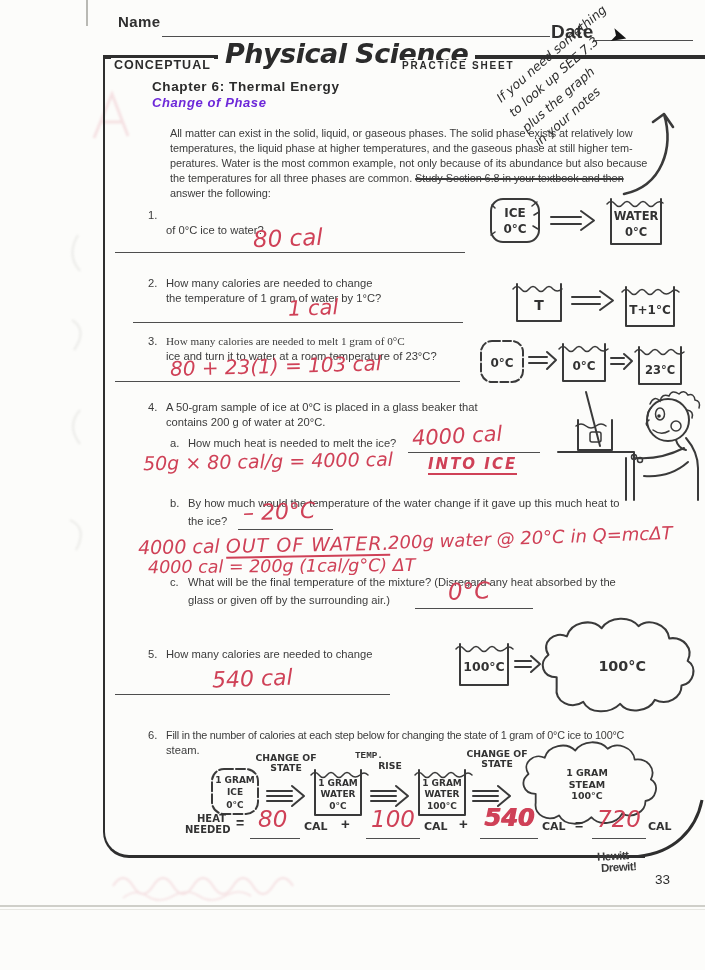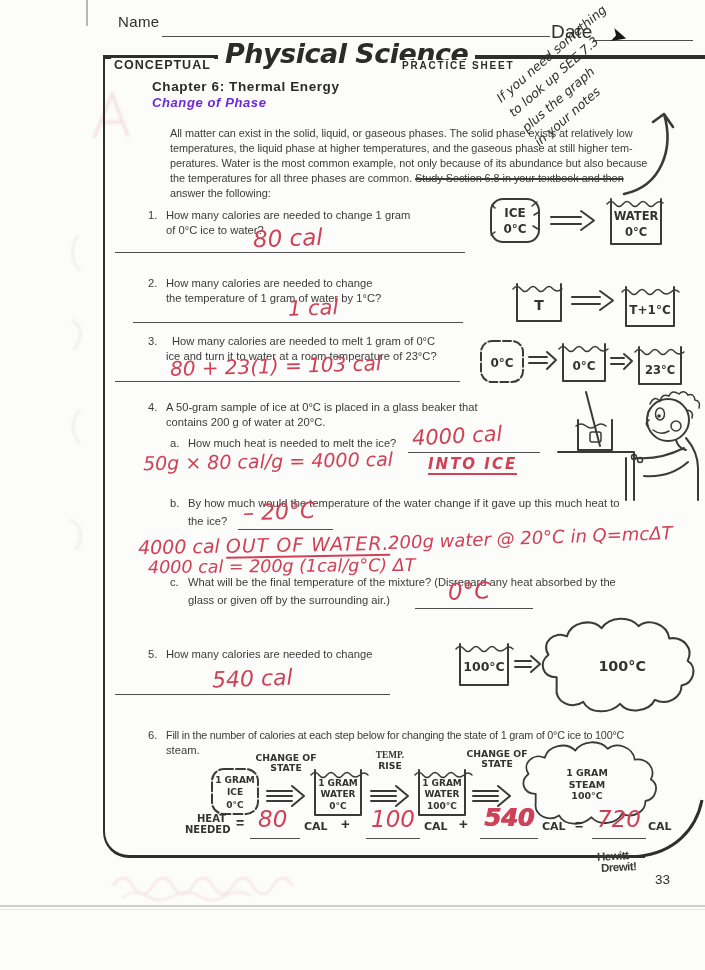--- a/index.html
+++ b/index.html
@@ -5,21 +5,21 @@
   html,body { margin:0; padding:0; background:#d8d6d1; }
   .page {
     position:relative; width:705px; height:970px; margin:0 auto;
     background:#fcfcfa; overflow:hidden;
     font-family:"Liberation Sans", sans-serif; color:#3c3c3c;
   }
   .t { position:absolute; white-space:nowrap; }
   .p  { font-size:10.9px; letter-spacing:-0.05px; color:#3b3b3b; }
   .q  { font-size:11.2px; color:#3b3b3b; }
   .qn { font-size:11.2px; color:#3b3b3b; }
-  .hand { font-weight:normal; letter-spacing:0.4px; color:#2f2f2f; }
+  .hand { font-weight:bold; letter-spacing:0.4px; color:#2f2f2f; }
   .blank { position:absolute; border-bottom:1.8px solid #4e4e4e; }
   .hw { position:absolute; font-family:"DejaVu Sans", sans-serif; font-style:italic;
         color:#cf4157; white-space:nowrap; }
   .strike { text-decoration:line-through; text-decoration-thickness:1.8px; text-decoration-color:#3a3a3a; }
   .icon { position:absolute; overflow:visible; }
   .ln { fill:none; stroke:#3a3a3a; stroke-width:2; stroke-linecap:round; stroke-linejoin:round; }
   .lnthin { fill:none; stroke:#3a3a3a; stroke-width:1.5; stroke-linecap:round; }
   svg text { font-family:"DejaVu Sans", sans-serif; font-weight:bold; fill:#333; }
   .notetxt { font-family:"DejaVu Sans", sans-serif; font-size:12.5px; font-style:italic;
              color:#2d2d2d; line-height:1.55; white-space:nowrap; }
@@ -76,21 +76,20 @@
 
   <div class="t p" style="left:170px;top:127px;">All matter can exist in the solid, liquid, or gaseous phases. The solid phase exists at relatively low</div>
   <div class="t p" style="left:170px;top:142px;">temperatures, the liquid phase at higher temperatures, and the gaseous phase at still higher tem-</div>
   <div class="t p" style="left:170px;top:157px;">peratures. Water is the most common example, not only because of its abundance but also because</div>
   <div class="t p" style="left:170px;top:172px;">
     <span>the temperatures for all three phases are common. </span><span class="strike">Study Section 6.8 in your textbook and then</span>
   </div>
   <div class="t p" style="left:170px;top:187px;">answer the following:</div>
 
   <div class="t qn" style="left:148px;top:209px;">1.</div>
-  <div class="t q" style="left:166px;top:209px;">How many calories are needed to change 1 gram</div>
   <div class="t q" style="left:166px;top:224px;">of 0°C ice to water?</div>
   <div class="blank" style="left:115px;top:236px;width:350px;height:16px;"></div>
   <div class="hw" style="left:253px;top:225px;font-size:23px;transform:rotate(-2deg);">80 cal</div>
 
   <svg class="icon" style="left:487px;top:196px;" width="56" height="50" viewBox="0 0 56 50">
     <rect x="4" y="3" width="48" height="43" rx="12" class="ln"></rect>
     <path class="lnthin" d="M45,10 l5,-4 M47,19 l5,-3 M46,30 l5,3 M8,12 l-3,-3 M8,36 l-4,3"></path>
     <text x="28" y="21" text-anchor="middle" font-size="12">ICE</text>
     <text x="28" y="37" text-anchor="middle" font-size="12">0°C</text>
   </svg>
@@ -118,21 +117,21 @@
   <svg class="icon" style="left:570px;top:288px;" width="46" height="26" viewBox="0 0 46 26">
     <path class="ln" d="M2,9 L30,9 M2,16 L30,16 M30,3 L43,12.5 L30,22"></path>
   </svg>
   <svg class="icon" style="left:621px;top:283px;" width="58" height="48" viewBox="0 0 58 48">
     <path class="ln" d="M5,4 L5,43 L53,43 L53,4"></path>
     <path class="lnthin" d="M1,9 q4,-5 8,0 q4,5 8,0 q4,-5 8,0 q4,5 8,0 q4,-5 8,0 q4,4 9,0 q4,-4 8,0"></path>
     <text x="29" y="31" text-anchor="middle" font-size="12">T+1°C</text>
   </svg>
 
   <div class="t qn" style="left:148px;top:335px;">3.</div>
-  <div class="t q" style="left:172px;top:335px;">How many calories are needed to melt 1 gram of 0°C</div>
+  <div class="t q" style="left:166px;top:335px;font-family:Liberation Serif, serif;">How many calories are needed to melt 1 gram of 0°C</div>
   <div class="t q" style="left:166px;top:350px;">ice and turn it to water at a room temperature of 23°C?</div>
   <div class="blank" style="left:115px;top:365px;width:345px;height:16px;"></div>
   <div class="hw" style="left:170px;top:354px;font-size:20px;transform:rotate(-1.5deg);">80 + 23(1) = 103 cal</div>
 
   <svg class="icon" style="left:477px;top:338px;" width="50" height="48" viewBox="0 0 50 48">
     <rect x="4" y="3" width="42" height="41" rx="11" class="ln" stroke-dasharray="8 3"></rect>
     <text x="25" y="29" text-anchor="middle" font-size="12">0°C</text>
   </svg>
   <svg class="icon" style="left:528px;top:350px;" width="30" height="22" viewBox="0 0 30 22">
     <path class="ln" d="M1,7 L19,7 M1,13 L19,13 M19,2 L28,10 L19,19"></path>
@@ -214,21 +213,21 @@
     <path class="ln" fill="#fcfcfa" d="M28,62 C14,62 10,48 20,40 C12,28 26,16 38,22 C42,8 62,4 72,14 C80,2 100,2 108,12 C118,4 136,10 138,24 C152,22 162,34 156,46 C166,52 162,68 150,70 C150,82 136,90 124,84 C118,96 98,98 90,88 C80,98 60,98 54,86 C42,94 26,86 28,72 Z"></path>
     <text x="92" y="56" text-anchor="middle" font-size="14" font-weight="normal">100°C</text>
   </svg>
 
   <div class="t qn" style="left:148px;top:729px;">6.</div>
   <div class="t q" style="left:166px;top:729px;font-size:10.8px;letter-spacing:-0.2px;">Fill in the number of calories at each step below for changing the state of 1 gram of 0°C ice to 100°C</div>
   <div class="t q" style="left:166px;top:744px;">steam.</div>
 
   <div class="t" style="left:250px;top:752px;width:72px;text-align:center;font-size:9.3px;font-weight:bold;color:#333;font-family:'DejaVu Sans',sans-serif;">CHANGE OF</div>
   <div class="t" style="left:250px;top:762px;width:72px;text-align:center;font-size:9.3px;font-weight:bold;color:#333;font-family:'DejaVu Sans',sans-serif;">STATE</div>
-  <div class="t" style="left:355px;top:750px;width:70px;text-align:center;font-size:9.3px;font-weight:bold;color:#333;font-family:Liberation Serif, serif;">TEMP.</div>
+  <div class="t" style="left:355px;top:750px;width:70px;font-size:9.3px;font-weight:bold;color:#333;font-family:Liberation Mono, monospace;">TEMP.</div>
   <div class="t" style="left:355px;top:760px;width:70px;text-align:center;font-size:9.3px;font-weight:bold;color:#333;font-family:'DejaVu Sans',sans-serif;">RISE</div>
   <div class="t" style="left:460px;top:748px;width:74px;text-align:center;font-size:9.3px;font-weight:bold;color:#333;font-family:'DejaVu Sans',sans-serif;">CHANGE OF</div>
   <div class="t" style="left:460px;top:758px;width:74px;text-align:center;font-size:9.3px;font-weight:bold;color:#333;font-family:'DejaVu Sans',sans-serif;">STATE</div>
 
   <svg class="icon" style="left:208px;top:766px;" width="54" height="52" viewBox="0 0 54 52">
     <rect x="4" y="3" width="46" height="45" rx="12" class="ln" stroke-dasharray="9 3"></rect>
     <text x="27" y="17" text-anchor="middle" font-size="9">1 GRAM</text>
     <text x="27" y="29" text-anchor="middle" font-size="9">ICE</text>
     <text x="27" y="42" text-anchor="middle" font-size="9">0°C</text>
   </svg>

